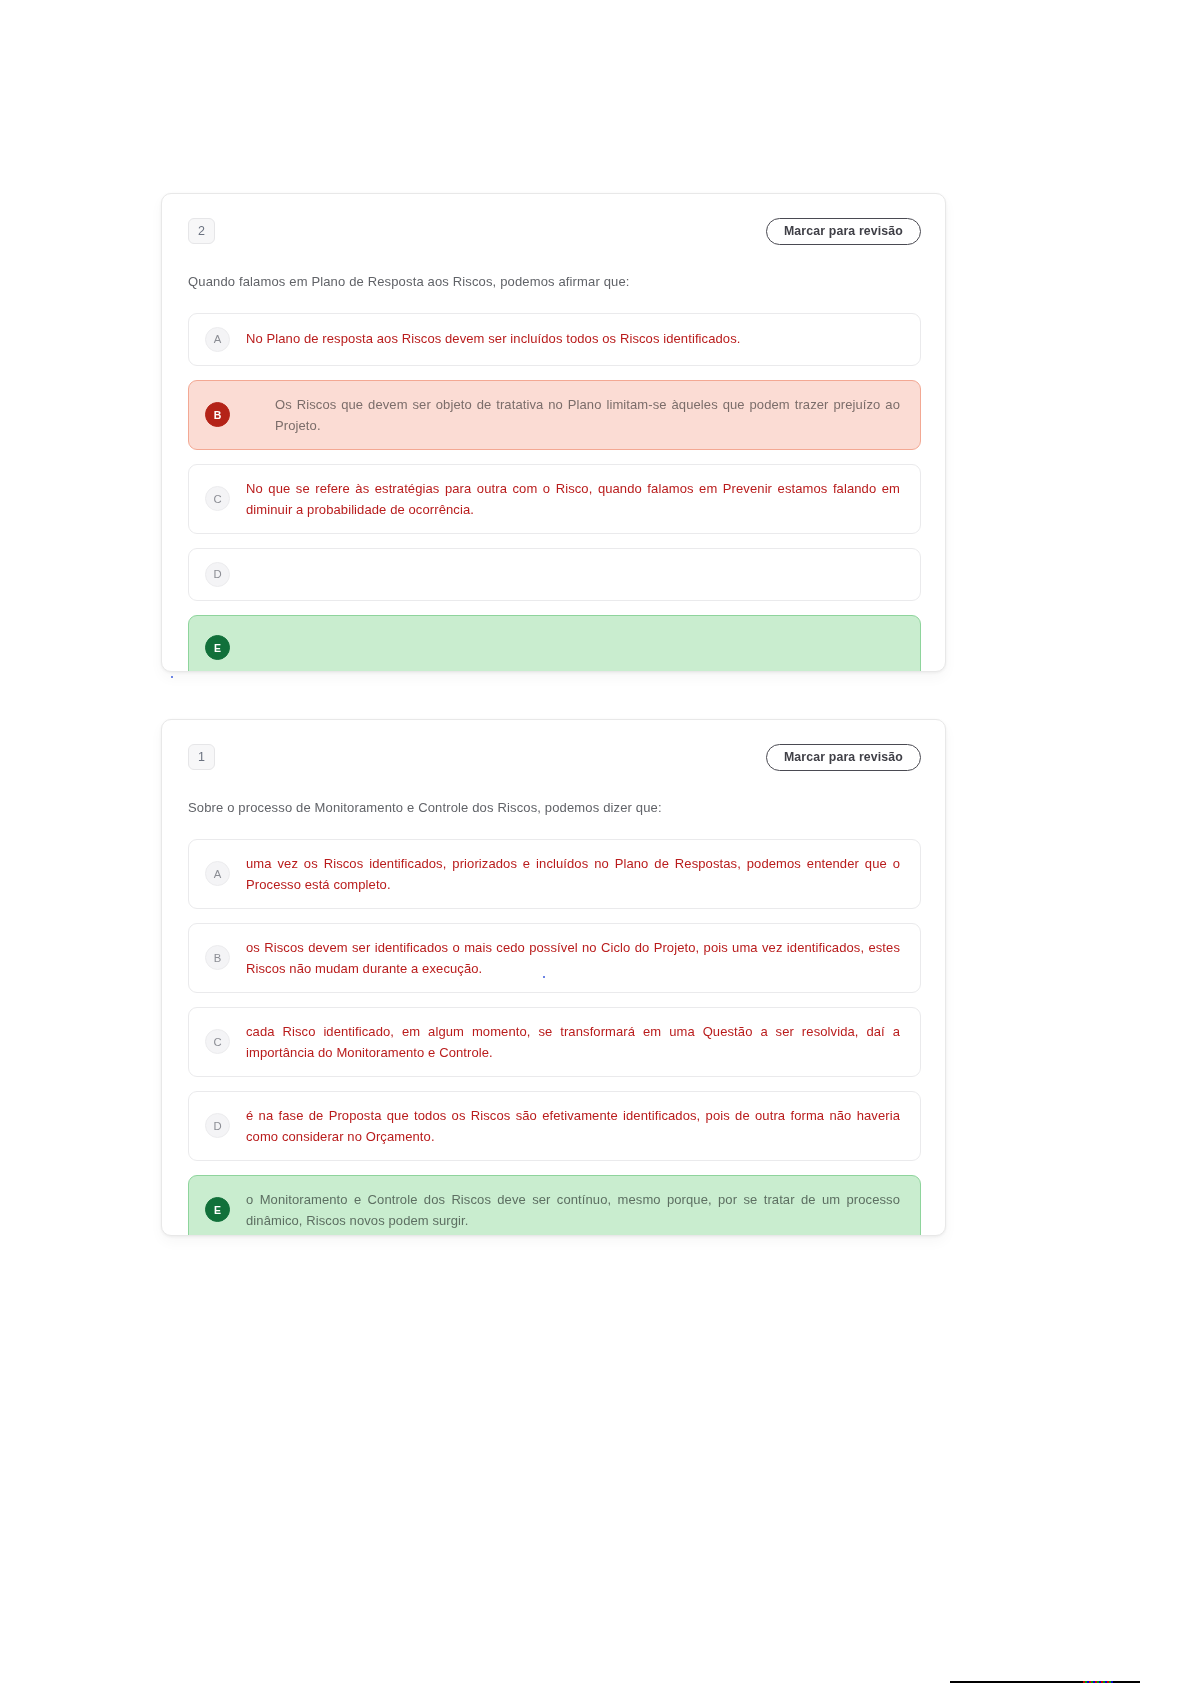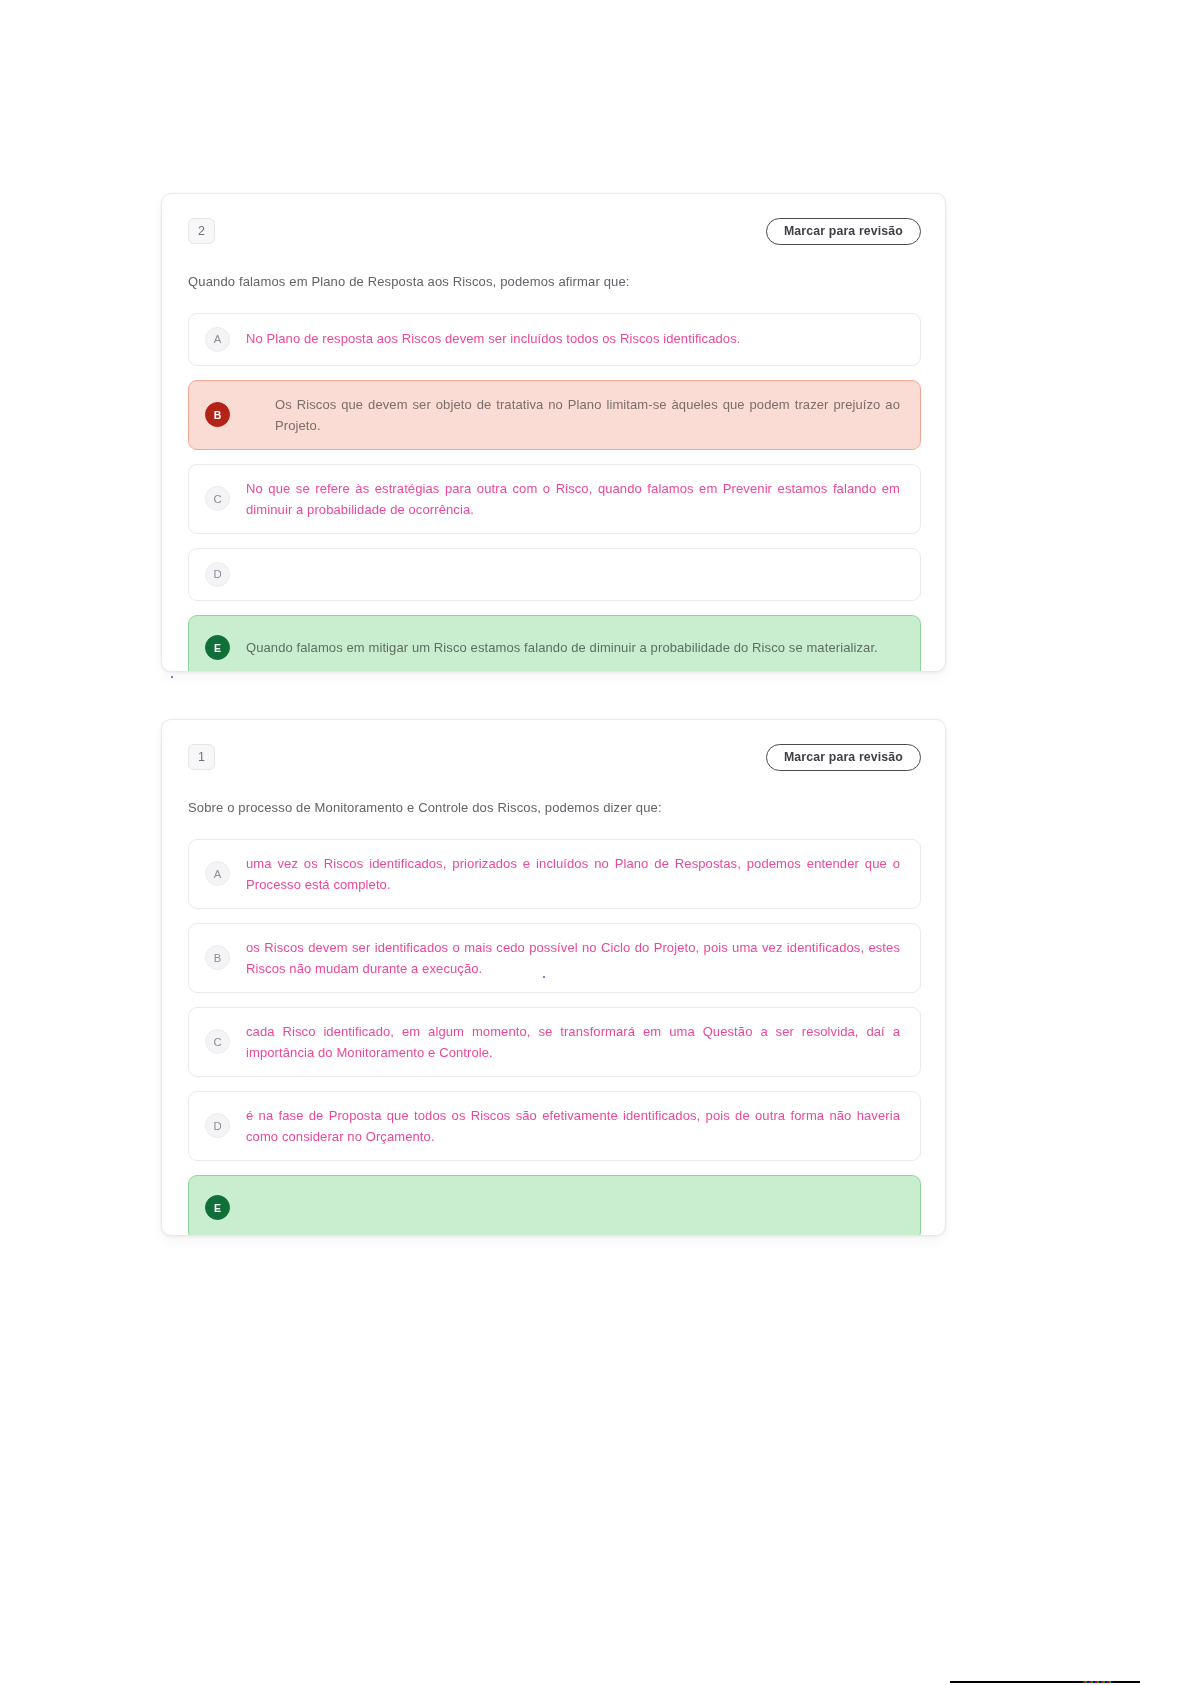--- a/index.html
+++ b/index.html
@@ -156,21 +156,21 @@
   .option.correct .opt-badge {
     background: #11703a;
     border-color: #11703a;
     color: #ffffff;
     font-weight: bold;
     font-size: 10.5px;
   }
 
   .opt-text {
     font-size: 13px;
-    color: #ec4899;
+    color: #b91c1c;
     line-height: 1.62;
     letter-spacing: 0.1px;
     text-align: justify;
     flex: 1 1 auto;
   }
   .option.wrong .opt-text {
     color: #7b6d6a;
     margin-left: 29px;
   }
   .option.correct .opt-text {
@@ -237,21 +237,20 @@
           <div class="opt-badge">C</div>
           <div class="opt-text">No que se refere às estratégias para outra com o Risco, quando falamos em Prevenir estamos falando em diminuir a probabilidade de ocorrência.</div>
         </div>
 
         <div class="option">
           <div class="opt-badge">D</div>
         </div>
 
         <div class="option correct two-line">
           <div class="opt-badge">E</div>
-          <div class="opt-text">Quando falamos em mitigar um Risco estamos falando de diminuir a probabilidade do Risco se materializar.</div>
         </div>
 
       </div>
     </div>
   </div>
 
   <div class="question-card card-2">
     <div class="card-inner">
       <div class="card-header">
         <div class="q-number">1</div>
@@ -275,20 +274,21 @@
           <div class="opt-text">cada Risco identificado, em algum momento, se transformará em uma Questão a ser resolvida, daí a importância do Monitoramento e Controle.</div>
         </div>
 
         <div class="option two-line">
           <div class="opt-badge">D</div>
           <div class="opt-text">é na fase de Proposta que todos os Riscos são efetivamente identificados, pois de outra forma não haveria como considerar no Orçamento.</div>
         </div>
 
         <div class="option correct two-line">
           <div class="opt-badge">E</div>
+          <div class="opt-text">o Monitoramento e Controle dos Riscos deve ser contínuo, mesmo porque, por se tratar de um processo dinâmico, Riscos novos podem surgir.</div>
         </div>
 
       </div>
     </div>
   </div>
 
   <div class="dot dot-a"></div>
   <div class="dot dot-b"></div>
 
   <div class="footer-rule"></div>

